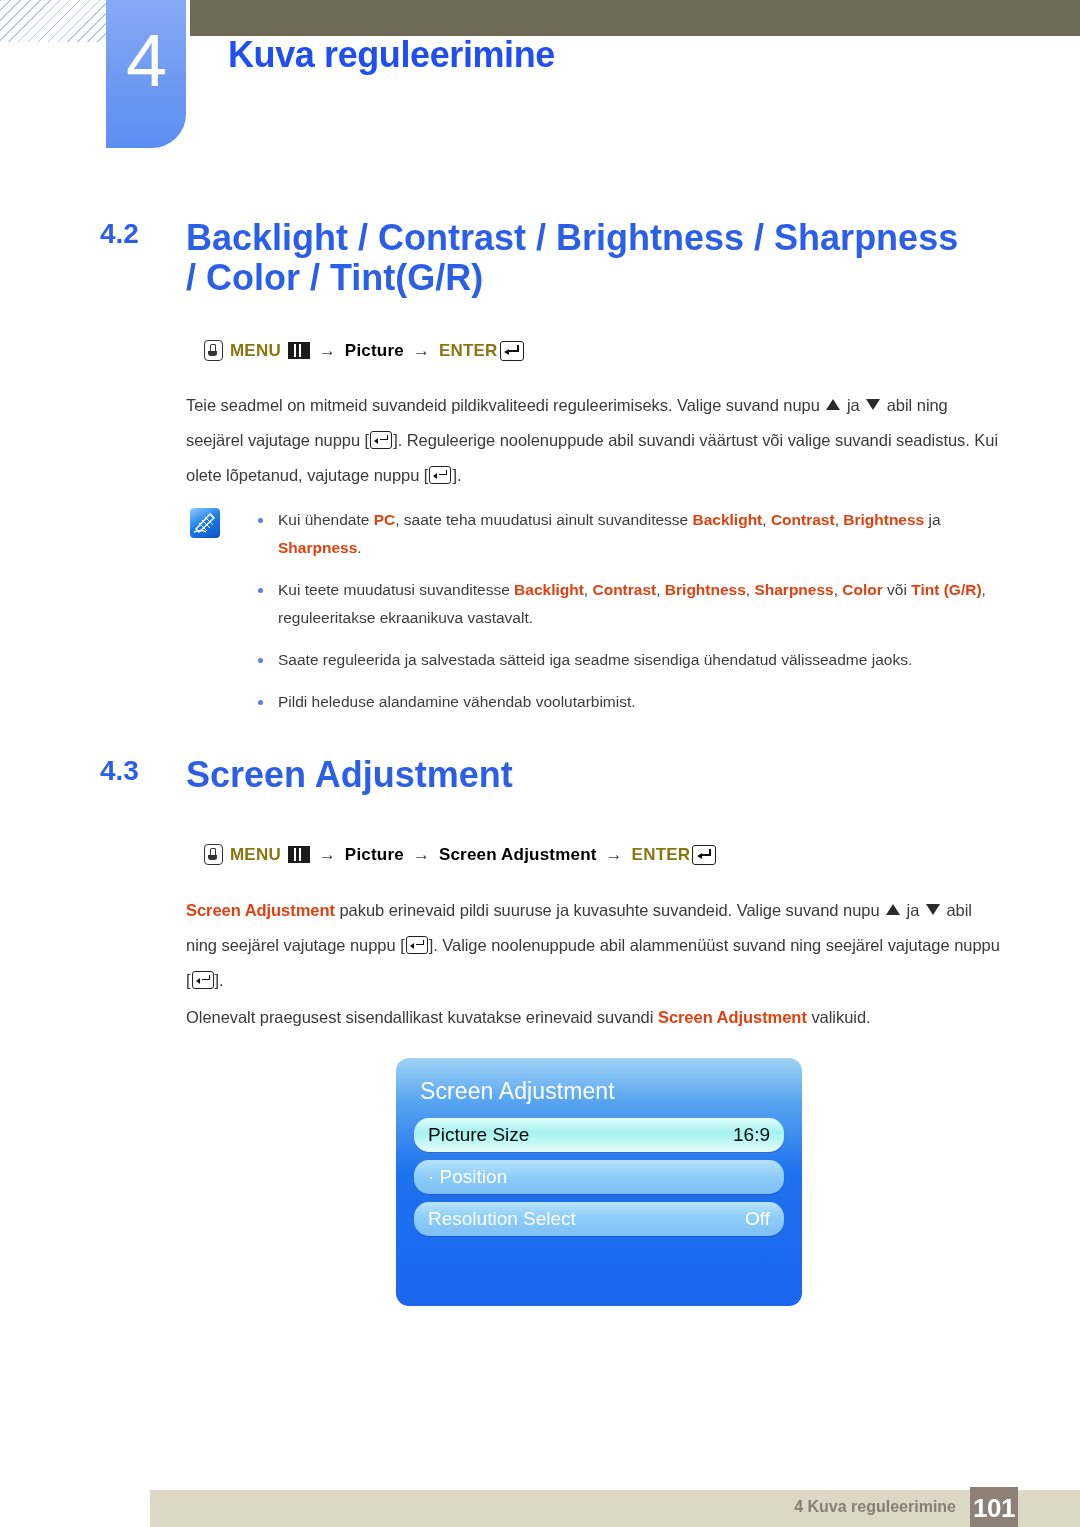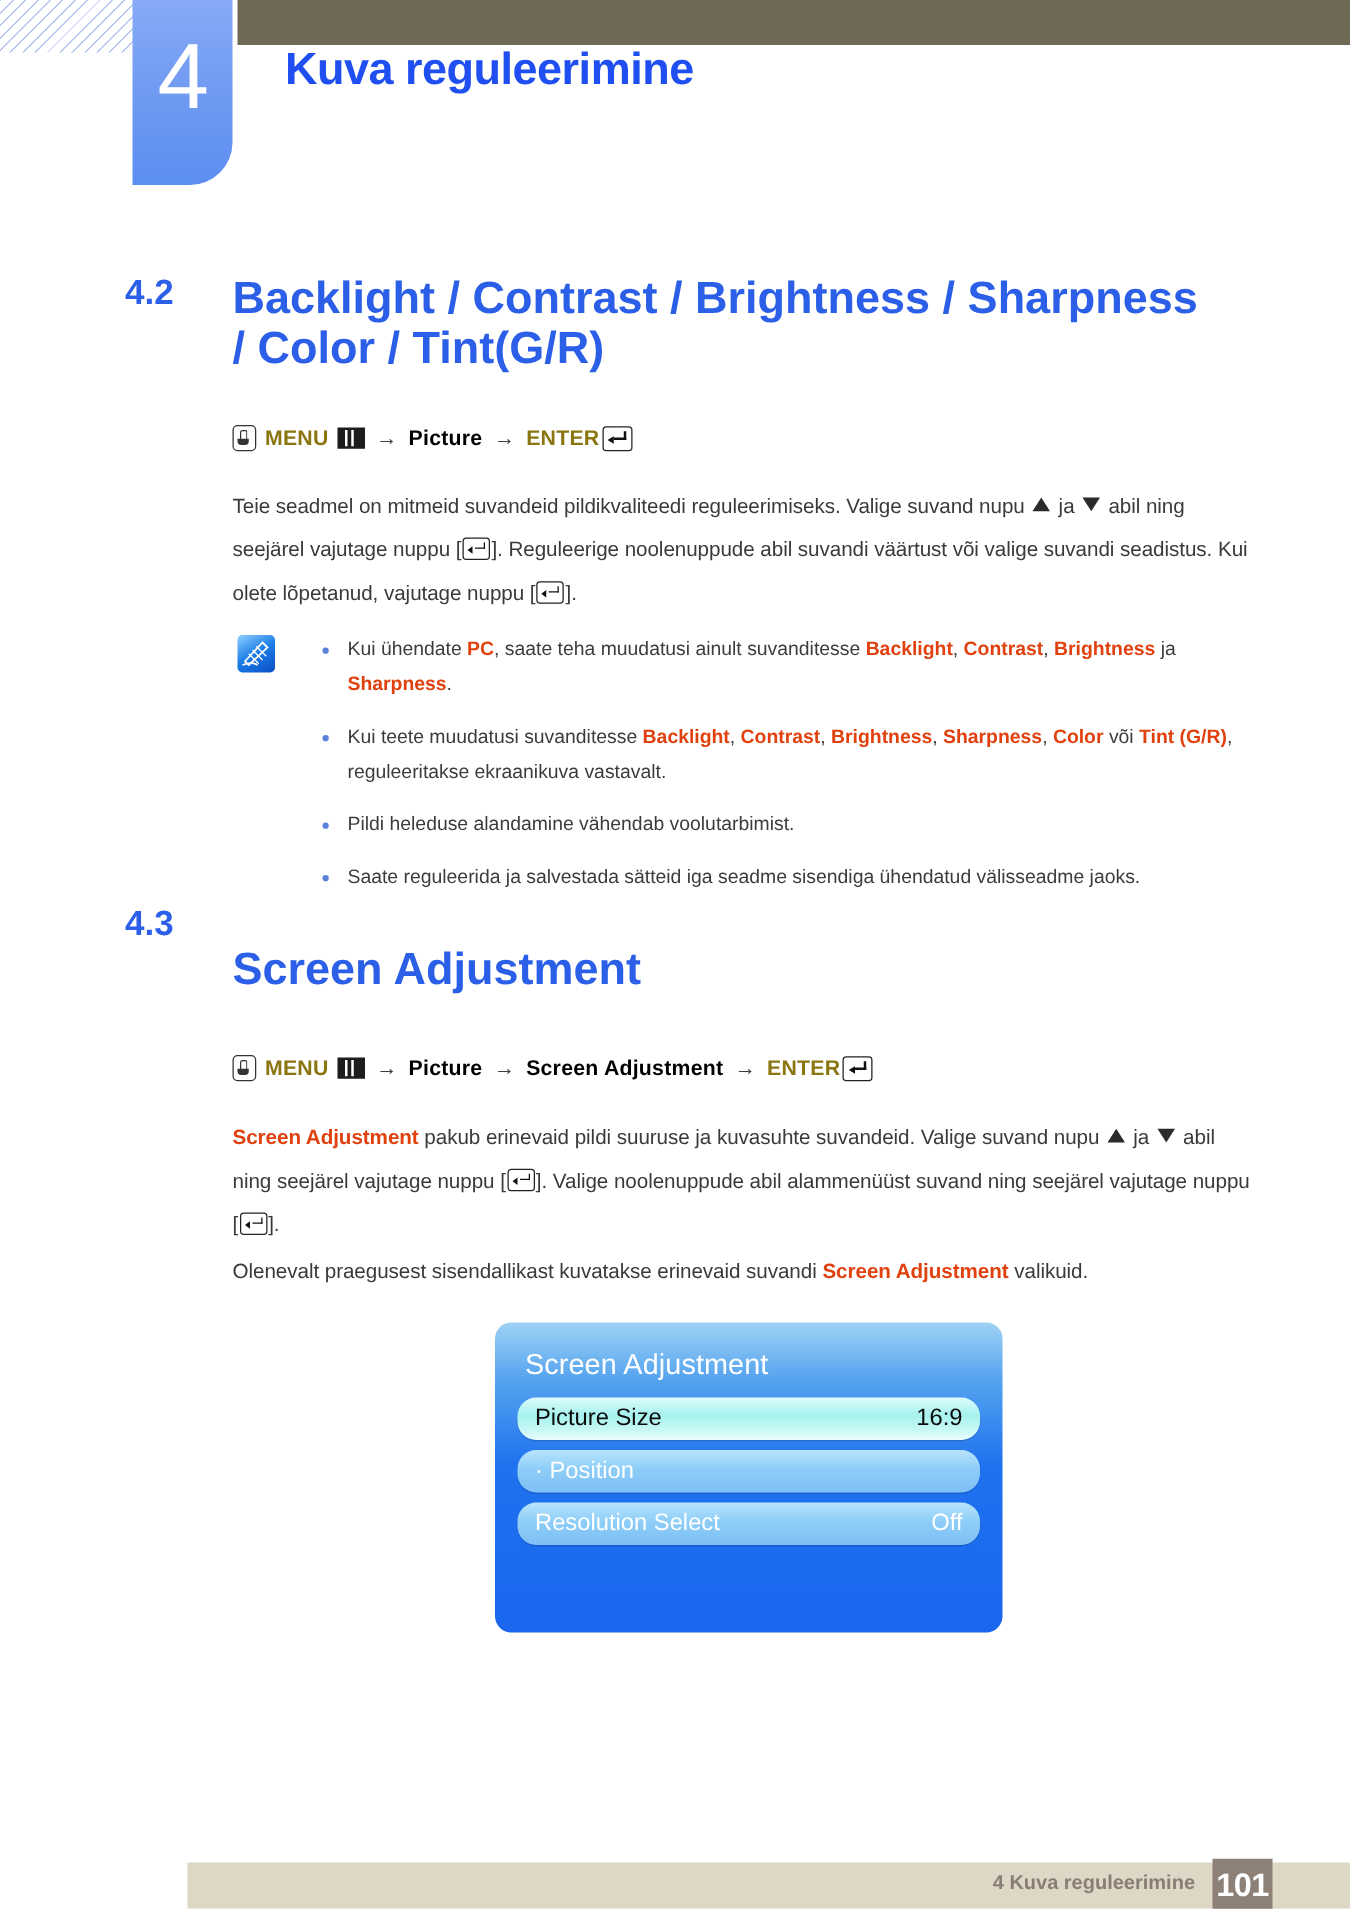--- a/index.html
+++ b/index.html
@@ -73,21 +73,21 @@
     width: 790px;
     color: #2b5fe8;
     font-size: 36px;
     font-weight: bold;
     line-height: 40px;
   }
 
   
   .path {
     position: absolute;
-    left: 186px;
+    left: 204px;
     font-size: 17px;
     font-weight: bold;
     white-space: nowrap;
     display: flex;
     align-items: center;
     gap: 0px;
   }
   .path .olive { color: #8a7511; letter-spacing: 0.2px; }
   .path .red   { color: #000000; letter-spacing: 0.2px; }
   .path .arrow { color: #3d3d3d; margin: 0 9px; font-size: 17px; }
@@ -372,30 +372,30 @@
     <span class="kw">Contrast</span>,
     <span class="kw">Brightness</span>,
     <span class="kw">Sharpness</span>,
     <span class="kw">Color</span>
     <span>või</span>
     <span class="kw">Tint (G/R)</span><span>, reguleeritakse ekraanikuva vastavalt.</span>
   </div>
 
   <div class="note-item">
     <span class="bullet"></span>
-    <span>Pildi heleduse alandamine vähendab voolutarbimist.</span>
+    <span>Saate reguleerida ja salvestada sätteid iga seadme sisendiga ühendatud välisseadme jaoks.</span>
   </div>
 
   <div class="note-item">
     <span class="bullet"></span>
-    <span>Saate reguleerida ja salvestada sätteid iga seadme sisendiga ühendatud välisseadme jaoks.</span>
-  </div>
-</div>
-
-<div class="sec-num" style="top:723px">4.3</div>
+    <span>Pildi heleduse alandamine vähendab voolutarbimist.</span>
+  </div>
+</div>
+
+<div class="sec-num" style="top:755px">4.3</div>
 <div class="sec-text" style="top:755px">Screen Adjustment</div>
 
 <div class="path" style="top:844px">
   <span class="ico-hand"></span>
   <span class="olive">MENU</span>
   <span class="ico-menu"></span>
   <span class="arrow">→</span>
   <span class="red">Picture</span>
   <span class="arrow">→</span>
   <span class="red">Screen Adjustment</span>

